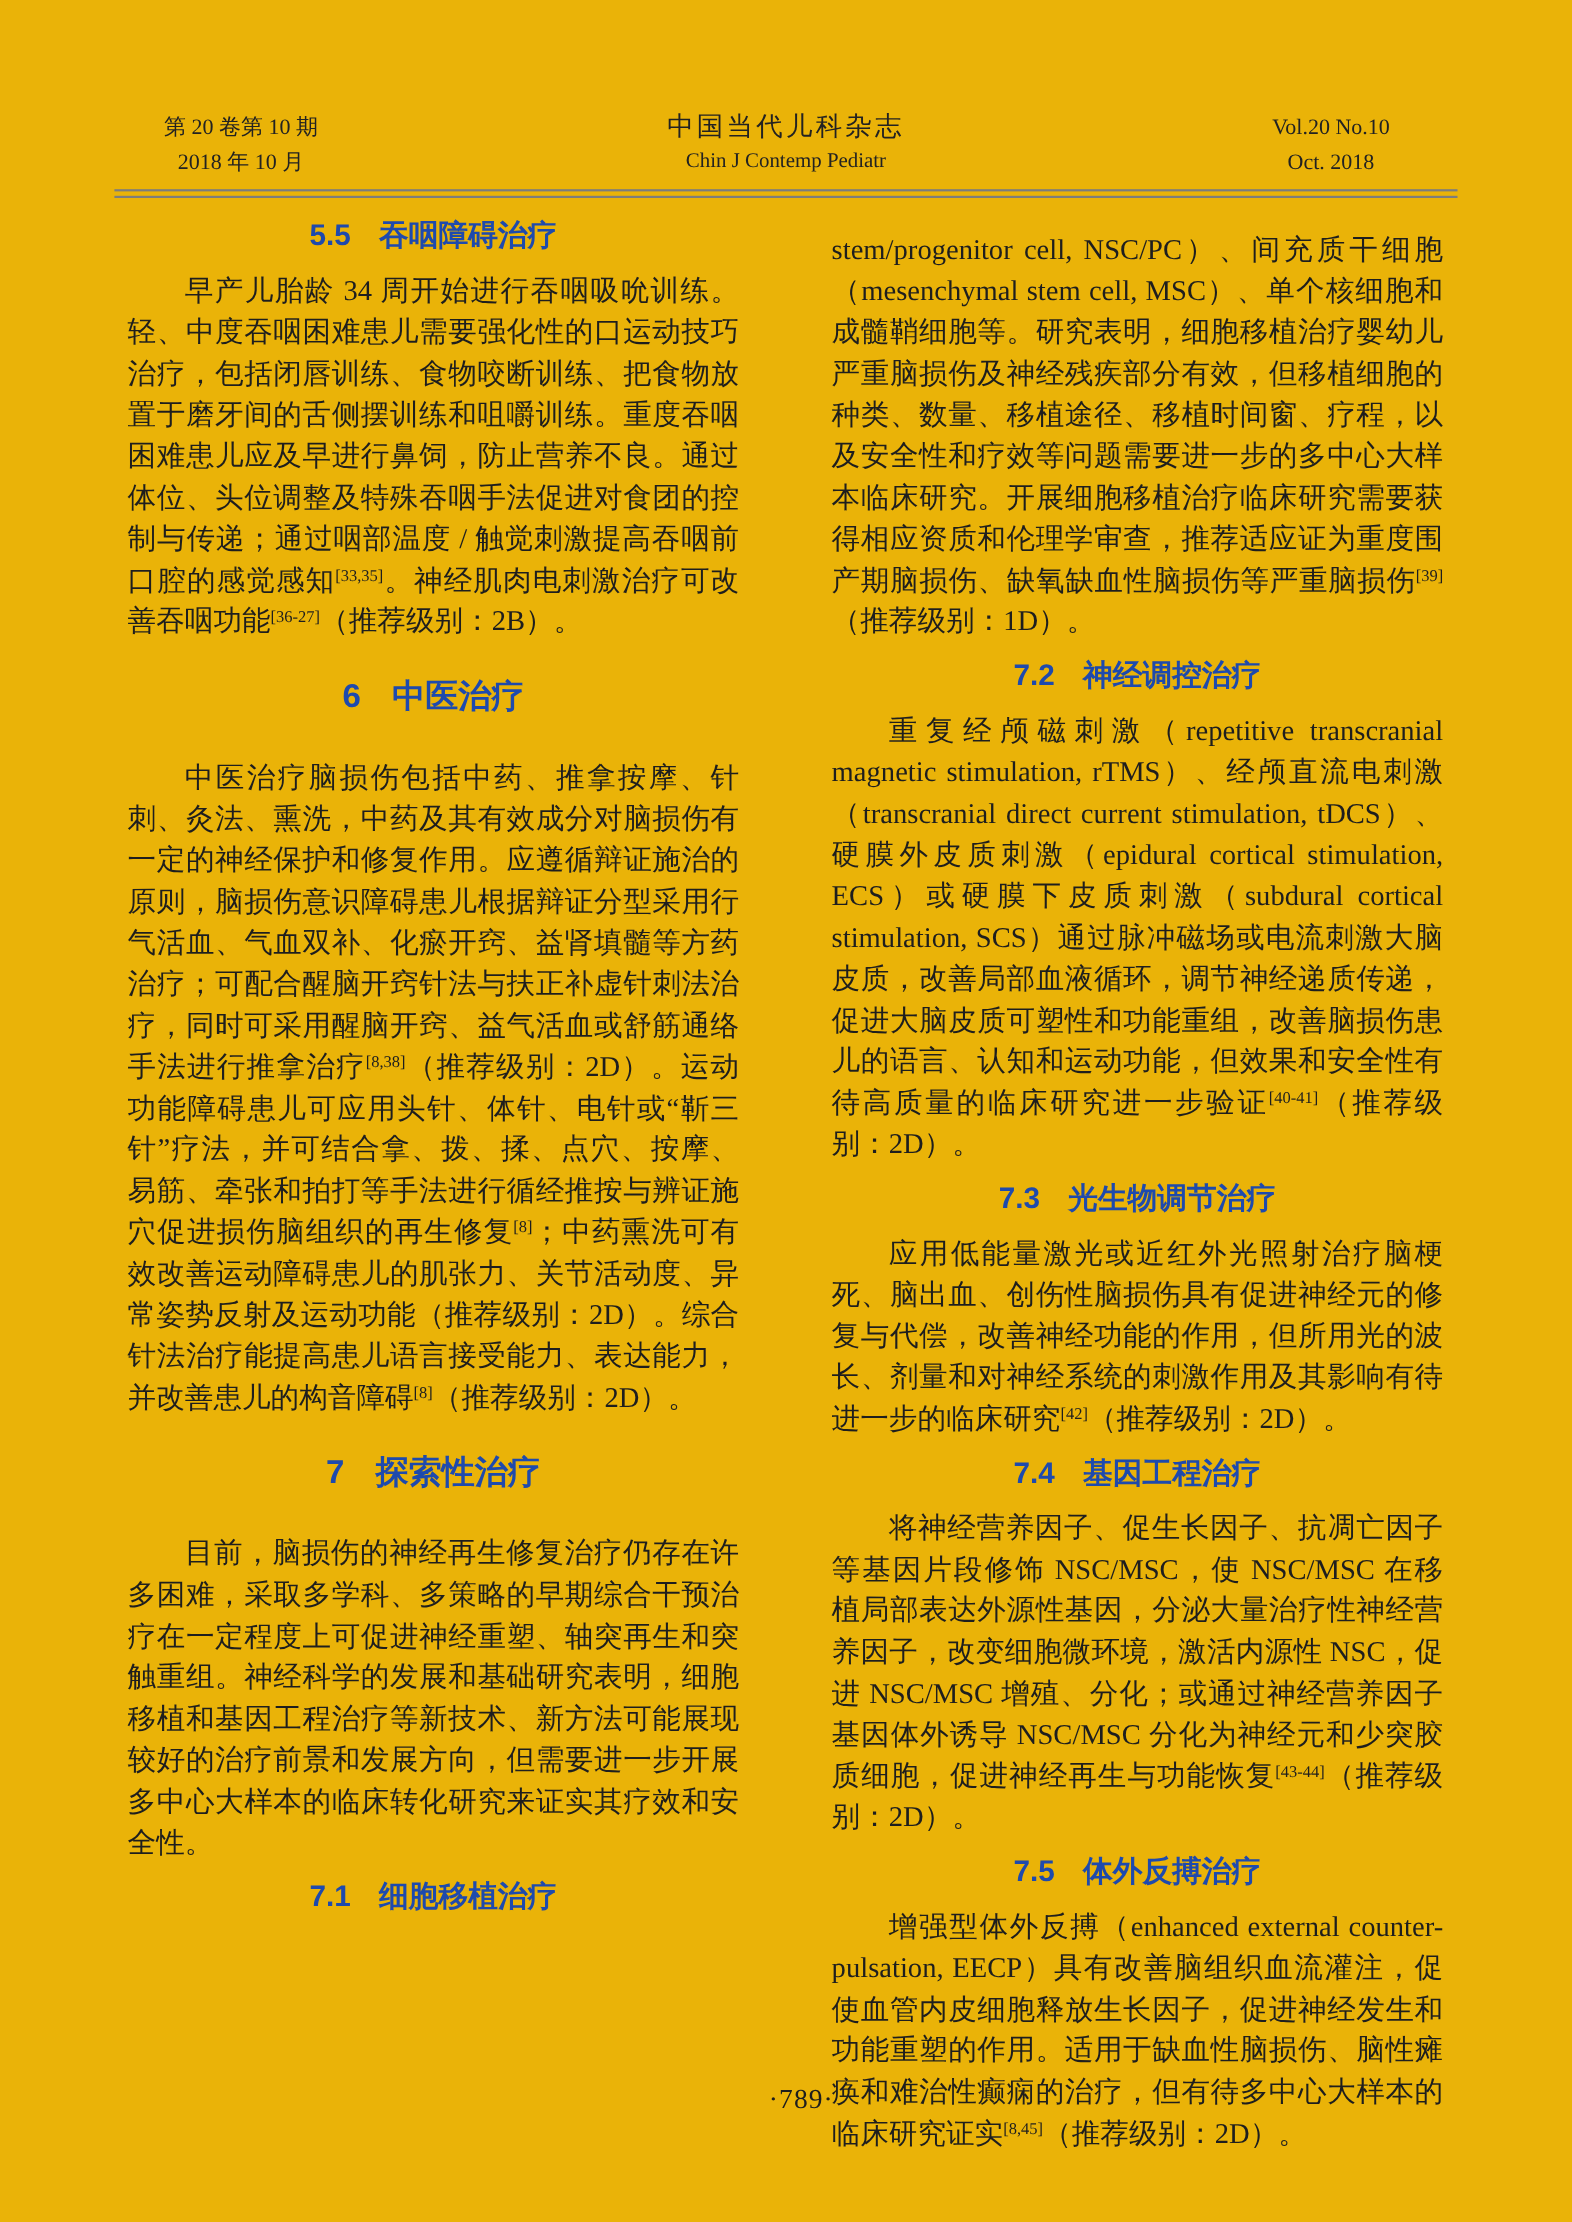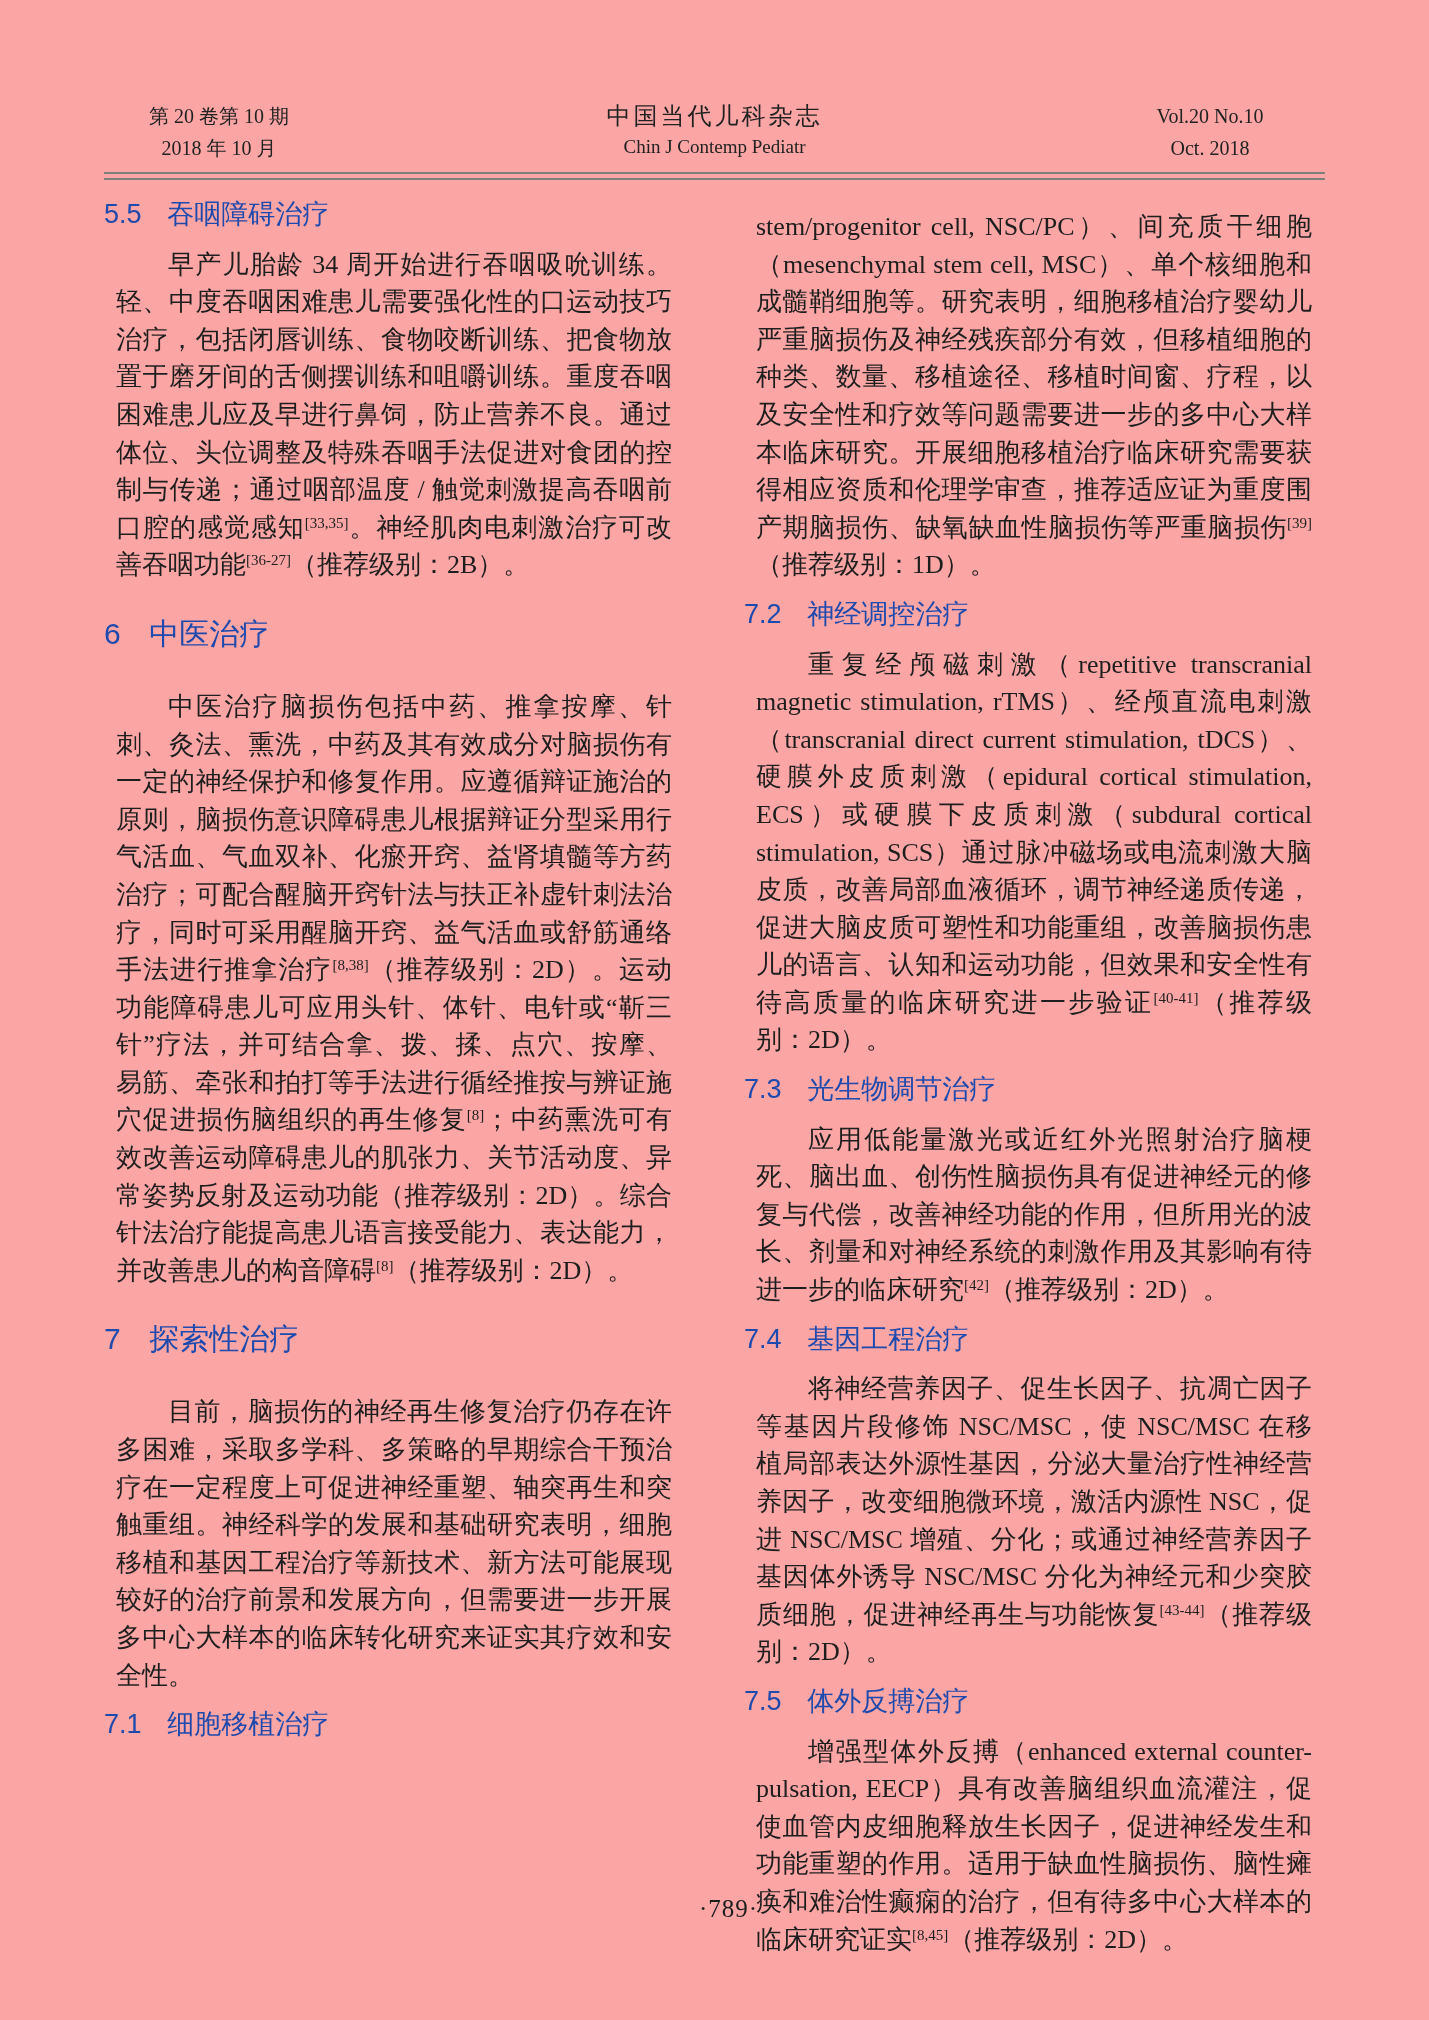--- a/index.html
+++ b/index.html
@@ -5,21 +5,21 @@
   html,body{margin:0;padding:0;background:#ffffff;}
   body{
     width:1429px;height:2020px;position:relative;
     font-family:"Liberation Serif","DejaVu Serif",serif;
     color:#1e1e1e;
     -webkit-font-smoothing:antialiased;
   }
   .page{
     position:relative;width:1429px;height:2020px;
     padding:100px 104px 0 104px;box-sizing:border-box;
-    background:#fca5a5;overflow:hidden;
+    background:#eab308;overflow:hidden;
   }
   
   header.running-head{
     display:flex;justify-content:space-between;align-items:flex-start;
     margin-bottom:8px;
   }
   .hdr-left,.hdr-right{width:230px;text-align:center;font-size:20px;line-height:32px;color:#222;}
   .hdr-right{text-align:center;}
   .hdr-center{text-align:center;color:#222;}
   .hdr-center .cn{font-size:24px;letter-spacing:3px;line-height:32px;}
@@ -38,21 +38,21 @@
     text-align:justify;text-justify:inter-ideograph;
     text-indent:2em;color:#1e1e1e;
   }
   .col p.no-indent{text-indent:0;}
   .col p.justify-last{text-align-last:justify;}
   .col sup{
     font-size:15px;line-height:0;vertical-align:8px;letter-spacing:0;
   }
   h2.sec-heading,h3.subsec-heading{
     font-family:"Liberation Sans","DejaVu Sans",sans-serif;
-    color:#1e4aad;font-weight:400;text-align:left;text-indent:0;
+    color:#1e4aad;font-weight:700;text-align:center;text-indent:0;
   }
   h2.sec-heading{
     font-size:30px;line-height:40px;margin:30px 0 34px 0;
   }
   h3.subsec-heading{
     font-size:27px;line-height:37.6px;margin:0;
   }
   .sec-num{margin-right:0.95em;}
   
   footer.page-foot{

